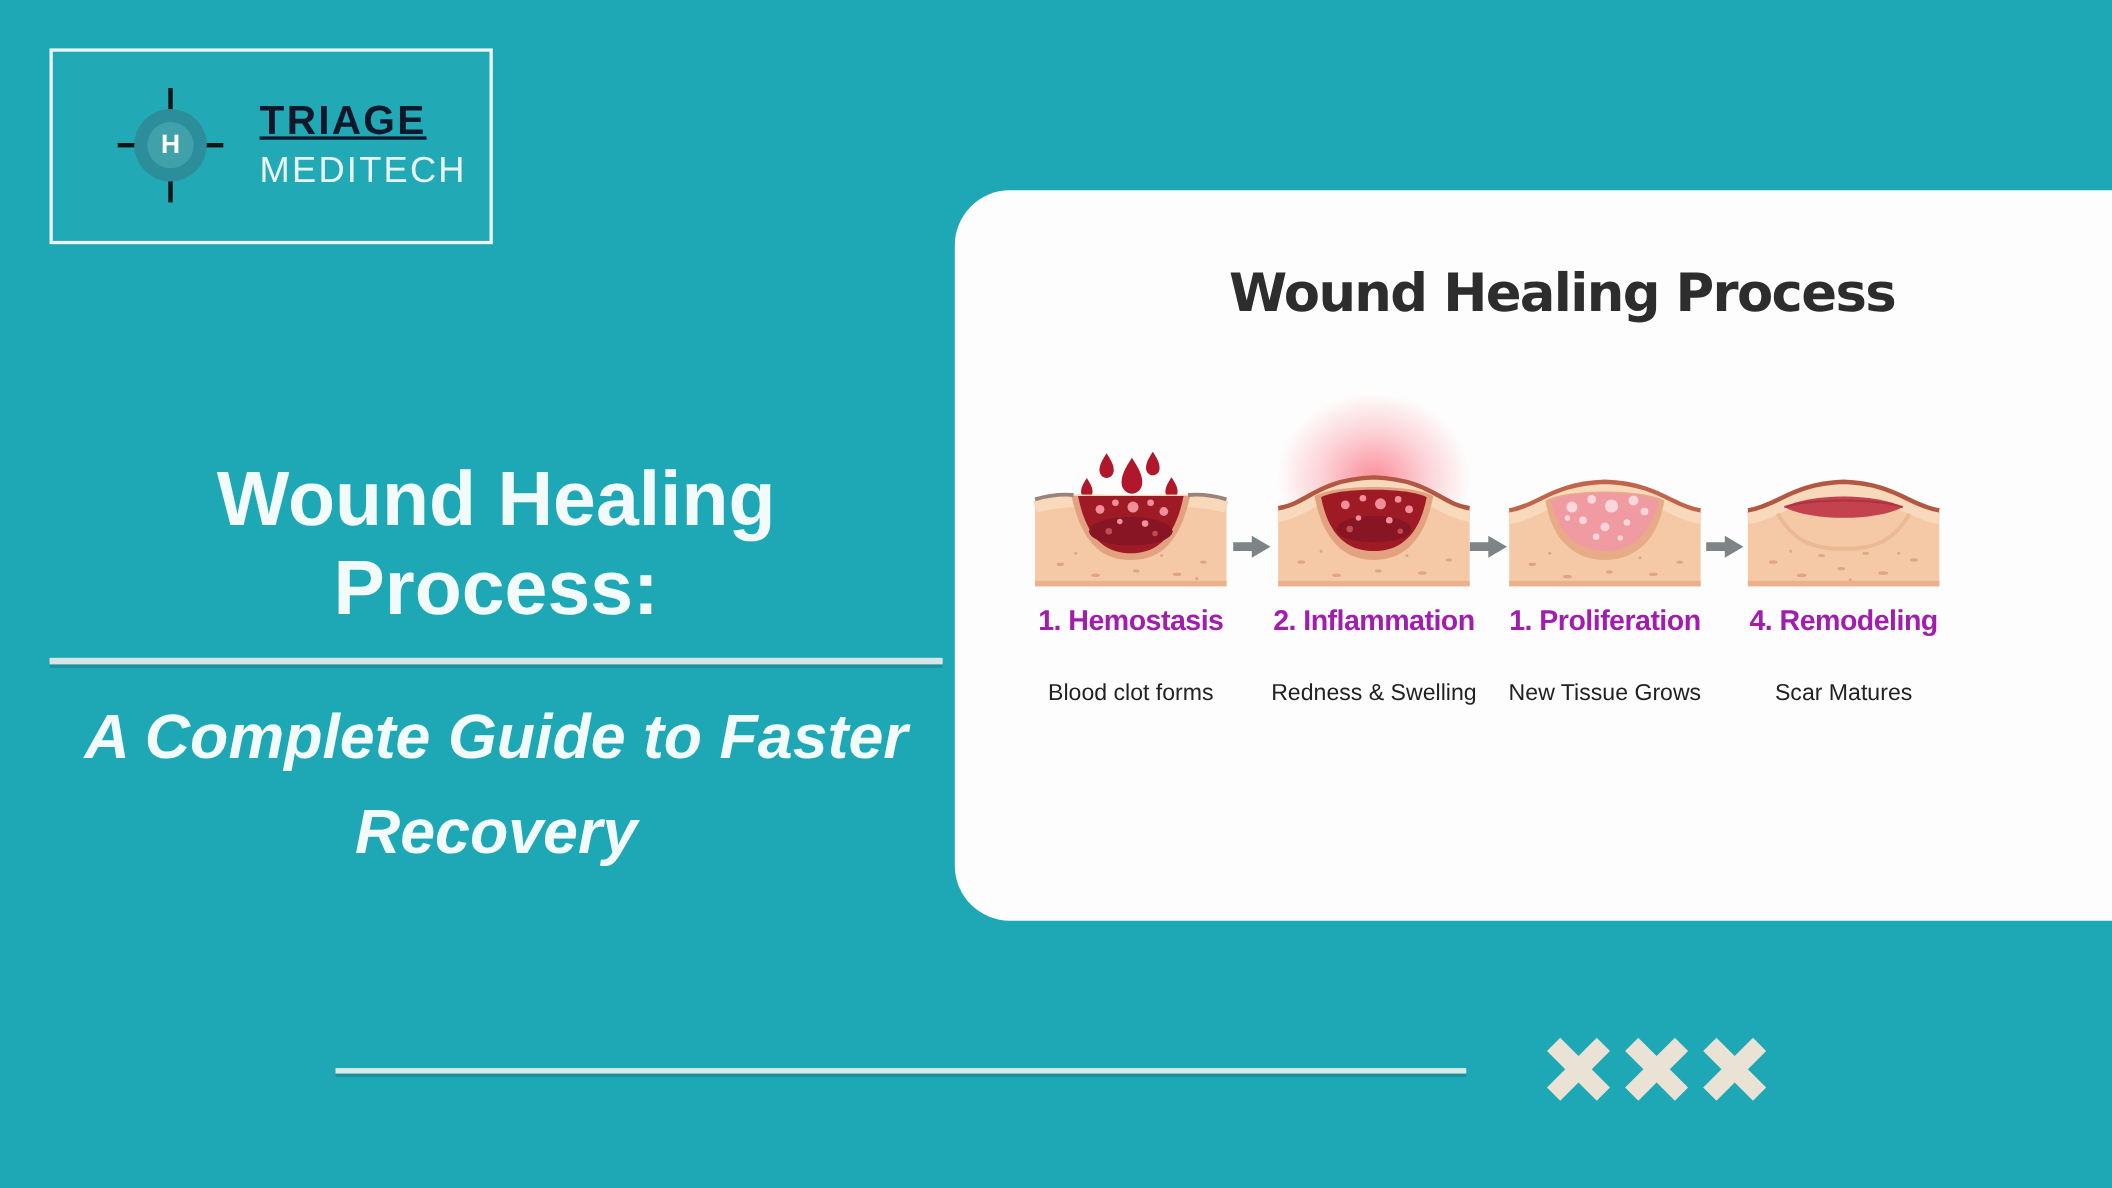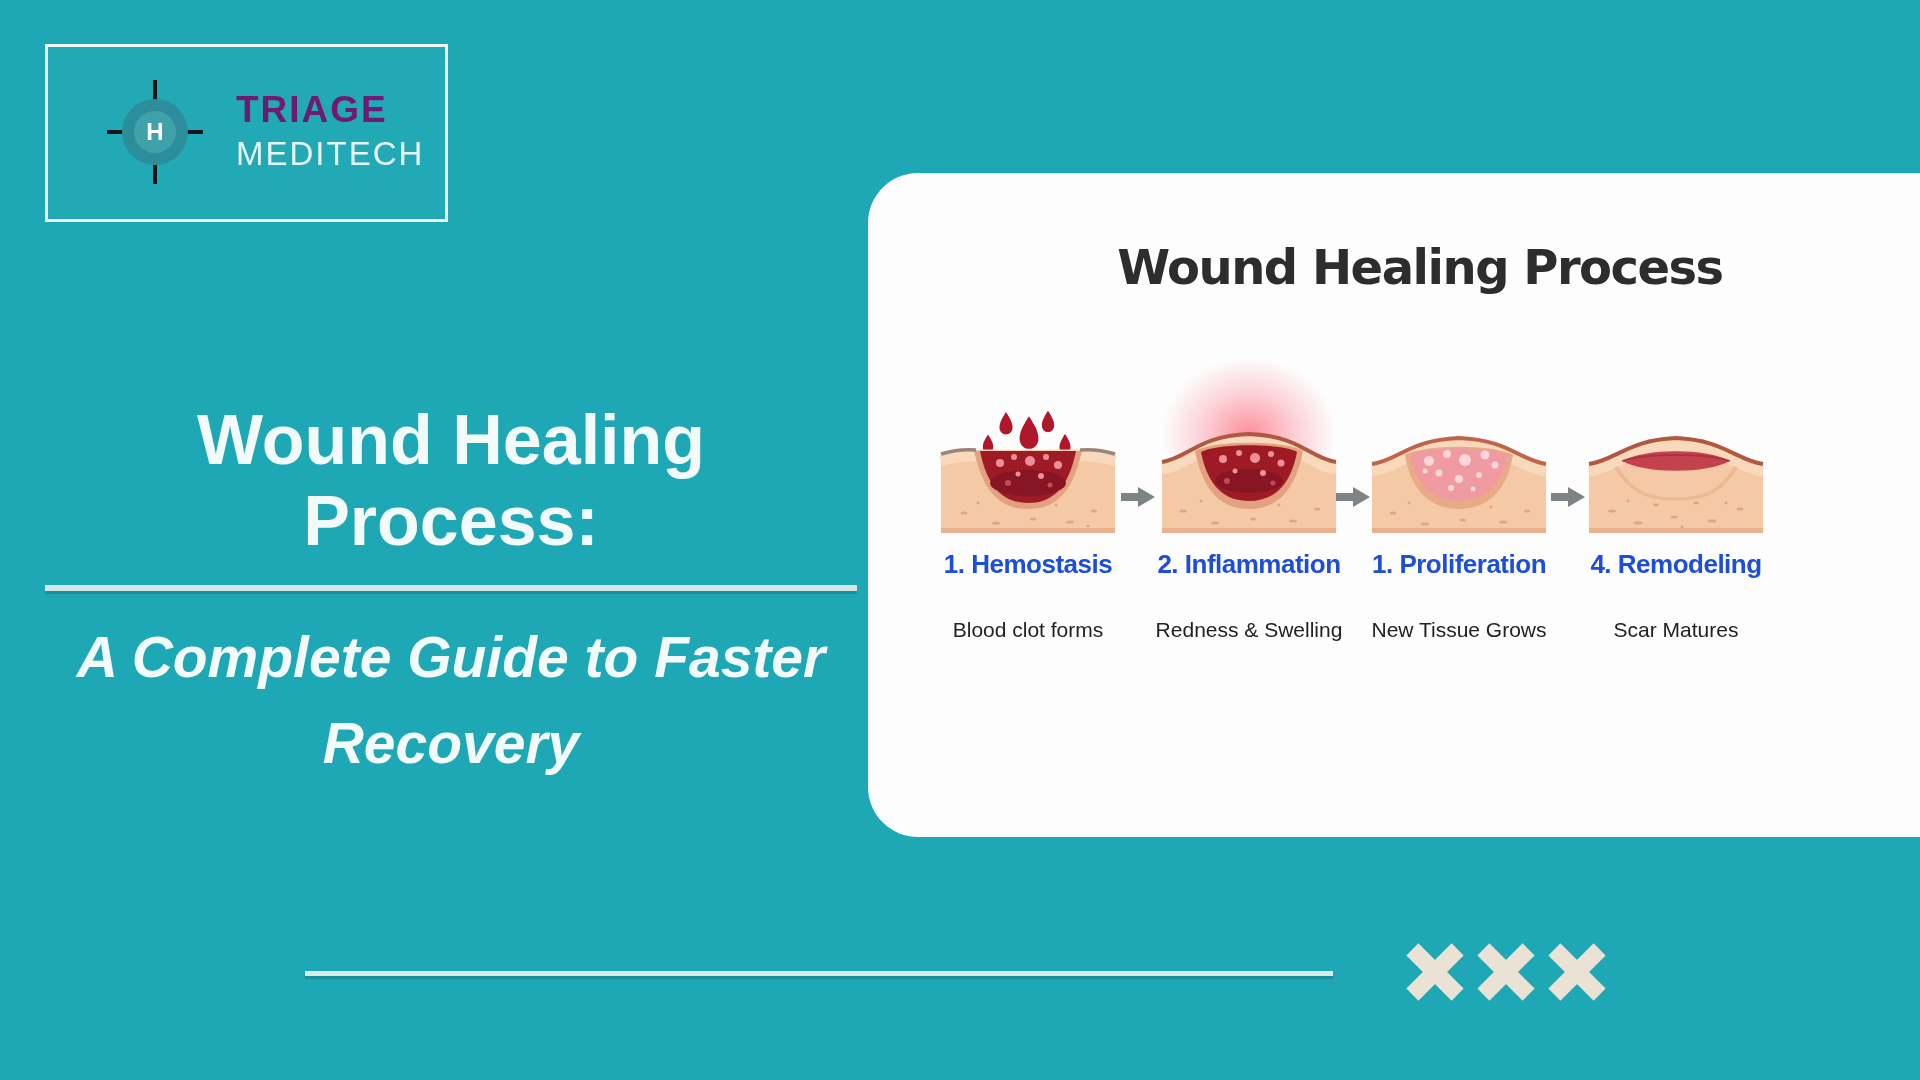--- a/index.html
+++ b/index.html
@@ -11,40 +11,40 @@
             border:3px solid #eef6f5;background:#21a9b5;box-sizing:border-box;}
   .crosshair{position:absolute;left:59px;top:33px;width:96px;height:104px;}
   .ch-v{position:absolute;left:46px;top:0;width:4px;height:104px;background:#141414;}
   .ch-h{position:absolute;left:0;top:50px;width:96px;height:4px;background:#141414;}
   .ch-ring{position:absolute;left:15px;top:19px;width:66px;height:66px;border-radius:50%;
            background:#2c8e9a;}
   .ch-inner{position:absolute;left:27px;top:31px;width:42px;height:42px;border-radius:50%;
             background:#41a1ab;display:flex;align-items:center;justify-content:center;
             color:#ffffff;font-weight:700;font-size:24px;}
   .brand-text{position:absolute;left:188px;top:44px;line-height:1;}
-  .brand-1{font-size:37px;font-weight:700;color:#701a75;letter-spacing:2px;}
+  .brand-1{font-size:37px;font-weight:700;color:#0f172a;letter-spacing:2px;text-decoration:underline;}
   .brand-2{margin-top:9px;font-size:33px;font-weight:400;color:#e8f4f3;letter-spacing:2px;}
 
   
   .hero{position:absolute;left:45px;top:396px;width:812px;text-align:center;color:#f2fafa;}
-  .hero h1{margin:4px;font-size:70px;font-weight:700;line-height:1.15;letter-spacing:0;}
+  .hero h1{margin:17px;font-size:70px;font-weight:700;line-height:1.15;letter-spacing:0;}
   .hero-divider{margin:24px 0 0 0;height:6px;background:#d5e6e4;
                 box-shadow:0 3px 0 rgba(15,90,100,.28);}
   .hero-subtitle{margin-top:24px;font-size:57px;font-weight:700;line-height:1.5;font-style:italic;}
 
   
   .card{position:absolute;left:868px;top:173px;width:1104px;height:664px;background:#fdfdfd;
         border-radius:50px;color:#2a2a2a;}
   .card-title{position:absolute;left:0;right:0;top:66px;text-align:center;
               font-family:"DejaVu Sans","Liberation Sans",sans-serif;
               font-size:48px;font-weight:700;letter-spacing:-1.5px;color:#2d2d2d;}
   .stage{position:absolute;top:160px;width:190px;text-align:center;}
   .stage svg{display:block;margin:0 auto;}
   .stage-0{left:65px}.stage-1{left:286px}.stage-2{left:496px}.stage-3{left:713px}
-  .stage-name{margin-top:6px;font-size:26px;font-weight:700;letter-spacing:-0.5px;color:#1d4ed8;}
+  .stage-name{margin-top:6px;font-size:26px;font-weight:700;letter-spacing:-0.5px;color:#a21caf;}
   .stage-desc{margin-top:38px;font-size:21px;font-weight:400;color:#222222;}
   .arrow{position:absolute;top:312px;width:34px;height:24px;}
   .arrow-0{left:253px}.arrow-1{left:468px}.arrow-2{left:683px}
 
   
   .footer-line{position:absolute;left:305px;top:971px;width:1028px;height:5px;background:#d9eae7;
                box-shadow:0 3px 0 rgba(15,90,100,.3);}
   .x-marks{position:absolute;left:1410px;top:944px;display:flex;gap:21px;}
   .x-mark{position:relative;width:50px;height:56px;}
   .x-mark::before,.x-mark::after{content:"";position:absolute;left:50%;top:50%;

